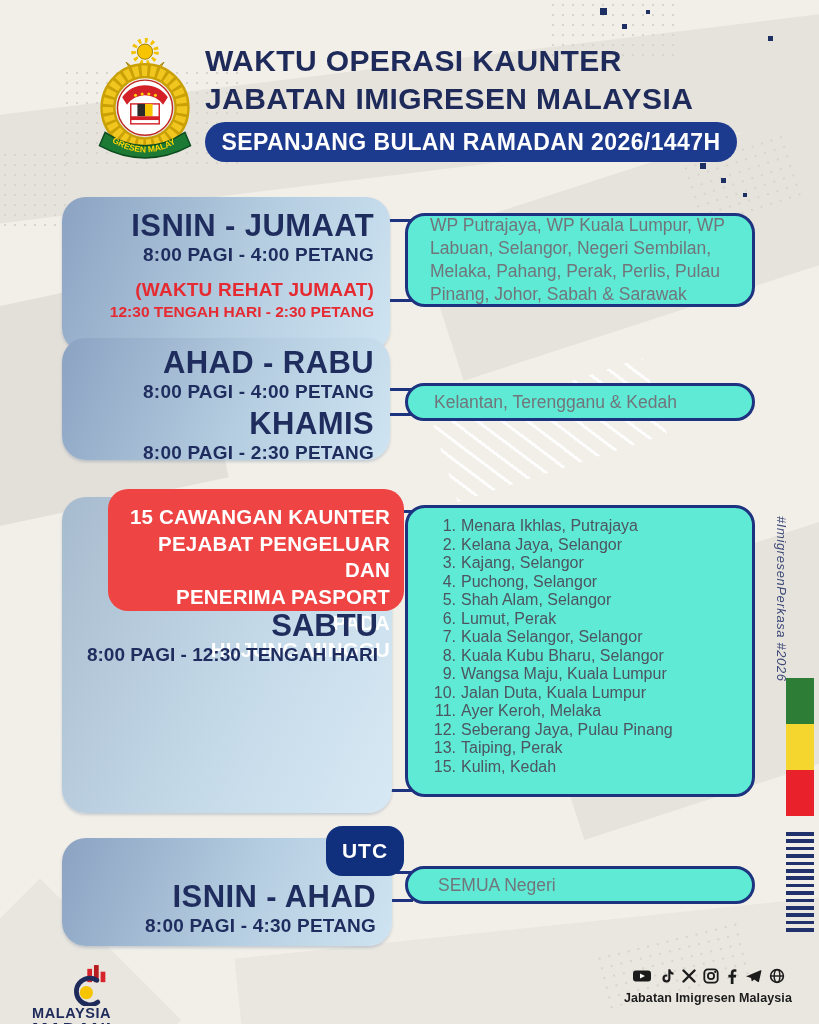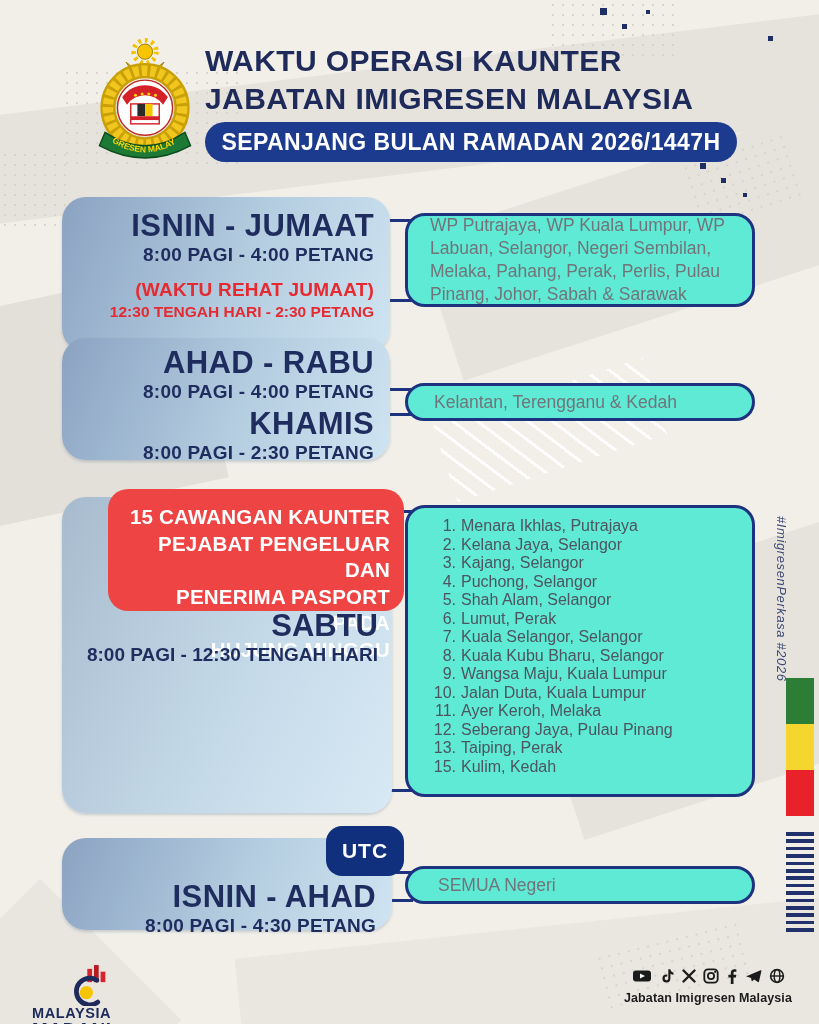--- a/index.html
+++ b/index.html
@@ -38,21 +38,21 @@
   .panel2{left:405px;top:383px;width:350px;height:38px;display:flex;align-items:center;padding-left:26px;font-size:17.5px;}
 
   .card3{left:62px;top:497px;width:330px;height:316px;background:linear-gradient(115deg,#a7bbce 0%,#c4d9e8 55%,#d7e9f4 100%);}
   .navybox{position:absolute;left:108px;top:477px;width:296px;height:122px;background:#ef4444;border-radius:20px;color:#fff;font-size:20.5px;font-weight:bold;line-height:26.5px;text-align:right;padding:15px 14px;box-sizing:border-box;white-space:pre-line;z-index:3;letter-spacing:.2px;margin-top:12px;}
   .sabtu{position:absolute;left:62px;top:608px;width:316px;text-align:right;color:#1e2c5e;z-index:3;}
   .panel3{left:405px;top:505px;width:350px;height:292px;padding:9px 8px 6px 14px;color:#4d5561;}
   .branch-row{display:flex;font-size:16px;line-height:18.5px;}
   .branch-no{width:34px;text-align:right;margin-right:5px;flex:none;}
 
   .utc-badge{position:absolute;left:326px;top:826px;width:78px;height:50px;background:#10307d;border-radius:16px;display:flex;align-items:center;justify-content:center;color:#fff;font-size:21px;font-weight:bold;letter-spacing:1px;z-index:3;}
-  .card4{left:62px;top:838px;width:330px;height:92px;padding:42px 16px 0 0;box-sizing:border-box;}
+  .card4{left:62px;top:838px;width:330px;height:108px;padding:42px 16px 0 0;box-sizing:border-box;}
   .panel4{left:405px;top:866px;width:350px;height:38px;display:flex;align-items:center;padding-left:30px;font-size:17.5px;}
 
   
   .hashtag{position:absolute;left:774px;top:516px;height:175px;writing-mode:vertical-rl;font-size:13px;font-style:italic;color:#3e4a78;letter-spacing:.6px;z-index:2;}
   .flag{position:absolute;left:786px;top:678px;width:28px;z-index:2;}
   .flag div{width:28px;height:46px;}
   .barcode{position:absolute;left:786px;top:832px;width:28px;height:101px;background:repeating-linear-gradient(180deg,#20316b 0 3.6px,transparent 3.6px 7.4px);z-index:2;}
 
   
   .madani{position:absolute;left:26px;top:964px;display:flex;align-items:flex-end;z-index:3;flex-direction:column;}

